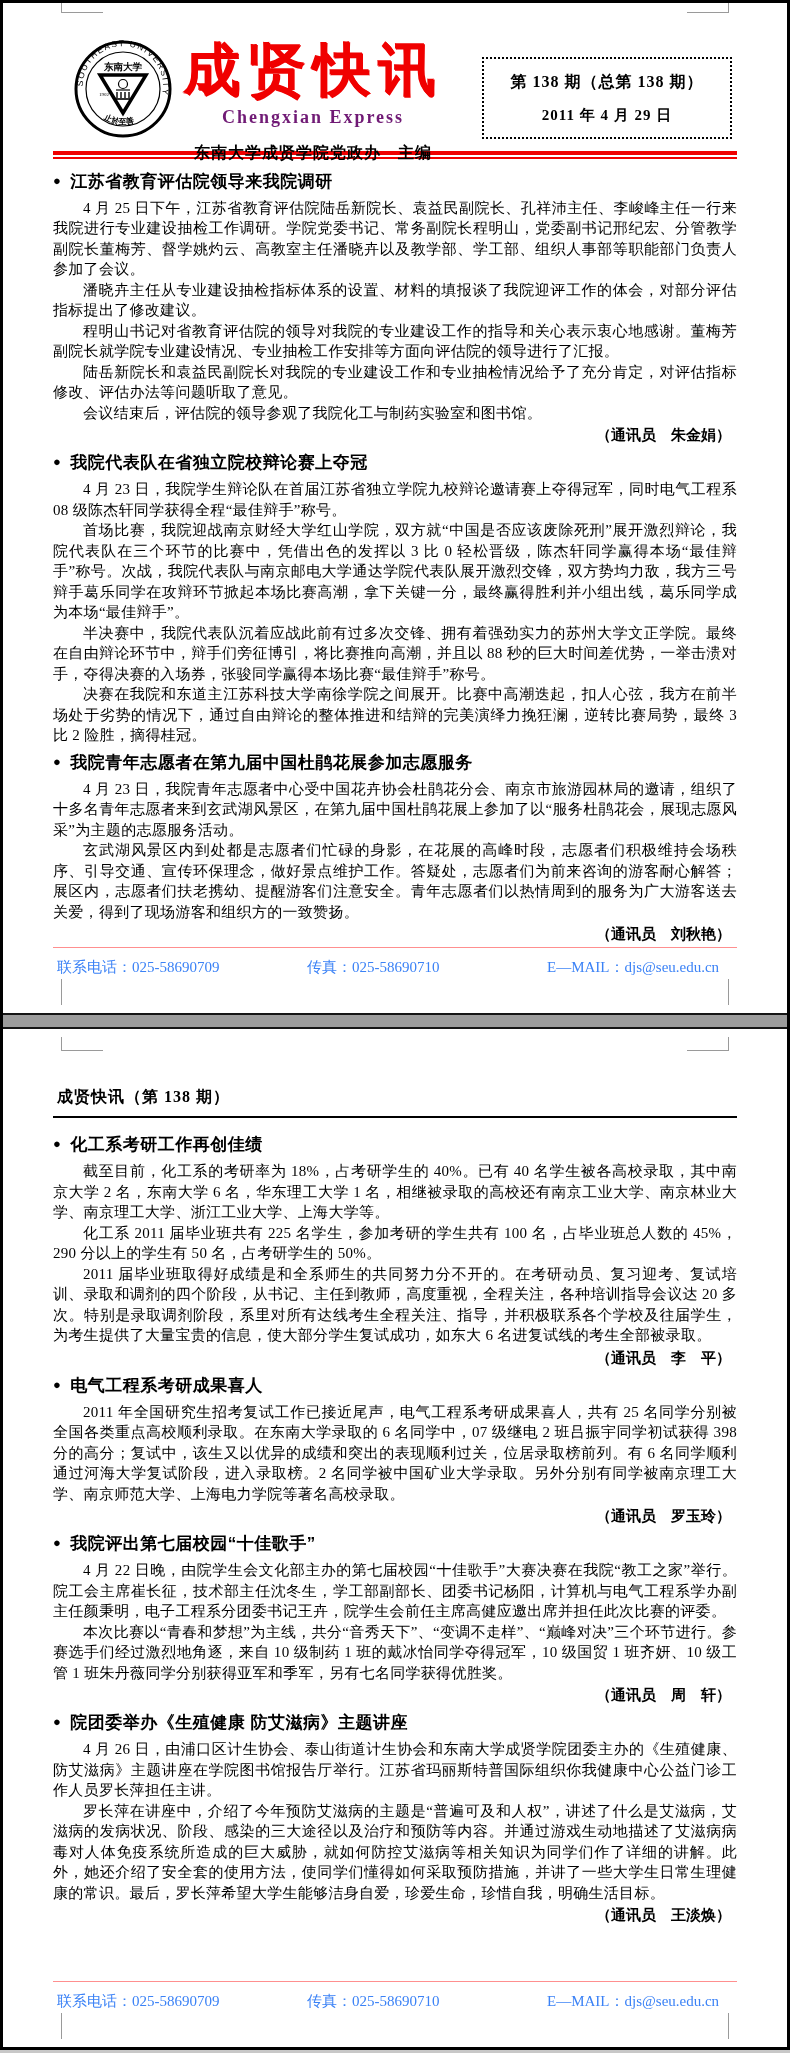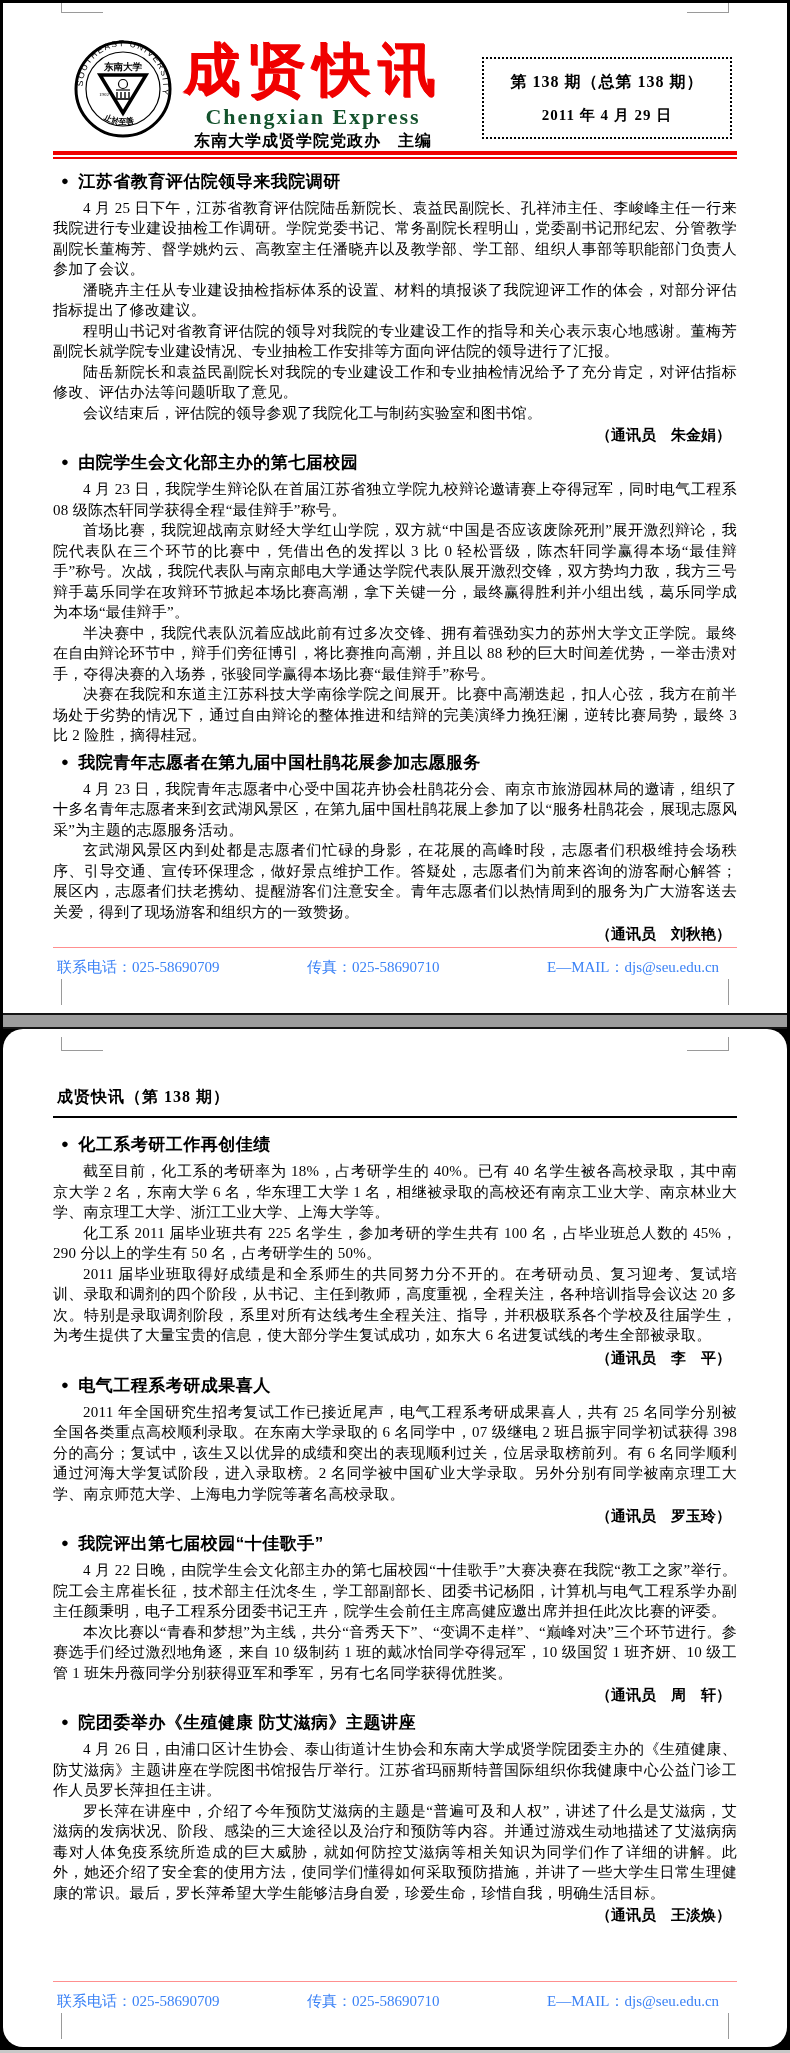--- a/index.html
+++ b/index.html
@@ -6,60 +6,60 @@
   html,body { background:#c8c8c8; }
   .viewer {
     width:790px; margin:0 auto; background:#000; padding:3px;
     font-family:"Liberation Serif","DejaVu Serif",serif;
   }
   .page {
     position:relative; background:#fff; width:784px; overflow:hidden;
     display:flex; flex-direction:column;
   }
   .page-1 { height:1010px; padding:26px 50px 10px 50px; }
-  .page-2 { height:1018px; padding:58px 50px 10px 50px;border-radius:20px; }
+  .page-2 { height:1018px; padding:58px 50px 10px 50px; }
   .page-sep { height:16px; background:#9c9c9c; border-top:2px solid #151515; border-bottom:2px solid #151515; }
 
   
   .mark { position:absolute; width:42px; height:14px; pointer-events:none; }
   .mark.tl { left:58px; border-left:1px solid #9a9a9a; border-bottom:1px solid #9a9a9a; border-bottom-left-radius:1px; }
   .mark.tr { right:58px; border-right:1px solid #9a9a9a; border-bottom:1px solid #9a9a9a; }
   .page-1 .mark { top:0; height:10px; }
   .page-2 .mark { top:8px; }
   .tick { position:absolute; bottom:8px; width:1px; height:26px; background:#9a9a9a; }
   .tick.bl { left:58px; } .tick.br { right:58px; }
 
   
   .masthead { position:relative; height:158px; }
   .logo { position:absolute; left:20px; top:10px; }
   .title-block { position:absolute; left:130px; top:8px; width:260px; text-align:center; }
   .title-cn {
     color:#f00000; font-size:57px; font-weight:bold; letter-spacing:8px;
     font-family:Liberation Serif, serif; line-height:66px; white-space:nowrap;
     text-shadow:1px 1px 0 #f00000;
   }
-  .title-en { color:#14532d; font-size:22px; font-weight:bold; letter-spacing:2px; line-height:28px; }
-  .editor-line { color:#000; font-size:16px; font-weight:bold; letter-spacing:1px;
+  .title-en { color:#701a75; font-size:18px; font-weight:bold; letter-spacing:2px; line-height:28px; }
+  .editor-line { color:#000; font-size:16px; font-weight:bold; margin-top:12px; letter-spacing:1px;
     font-family:Liberation Mono, monospace; }
   .issue-box {
     position:absolute; right:5px; top:28px; width:250px; height:82px;
     border:2.5px dotted #000; text-align:center; padding-top:13px;
   }
   .issue-no { font-size:16px; font-weight:bold; letter-spacing:1px; }
   .issue-date { font-size:15px; font-weight:bold; margin-top:13px; letter-spacing:1px; }
 
   .red-rule { border-top:4px solid #f00000; border-bottom:2px solid #f00000; height:8px; margin-bottom:6px; }
 
   
   .running-head { font-size:16px; font-weight:bold; letter-spacing:1px; padding-left:4px; }
   .black-rule { border-top:2.5px solid #000; margin:8px 0 10px 0; }
 
   
   .article-title {
-    font-size:17px; font-weight:bold; line-height:24px; margin:5px 0 3px 8px;
+    font-size:17px; font-weight:bold; line-height:24px; margin:5px 0 3px 0;
     font-family:"Liberation Sans","DejaVu Sans",sans-serif; letter-spacing:0.5px;
   }
   .bullet { font-size:13px; margin-right:9px; position:relative; top:-2px; }
   .para {
     font-size:15px; line-height:20.5px; text-indent:2em; text-align:justify;
     letter-spacing:0.3px;
   }
   .byline { font-size:15px; font-weight:bold; text-align:right; line-height:22px; padding-right:6px; margin:1px 0 2px 0; }
   .page-note { text-align:center; font-size:15px; font-weight:bold; line-height:24px; margin-top:4px; letter-spacing:2px; }
 
@@ -128,21 +128,21 @@
         <p class="para">4 月 25 日下午，江苏省教育评估院陆岳新院长、袁益民副院长、孔祥沛主任、李峻峰主任一行来我院进行专业建设抽检工作调研。学院党委书记、常务副院长程明山，党委副书记邢纪宏、分管教学副院长董梅芳、督学姚灼云、高教室主任潘晓卉以及教学部、学工部、组织人事部等职能部门负责人参加了会议。</p>
         <p class="para">潘晓卉主任从专业建设抽检指标体系的设置、材料的填报谈了我院迎评工作的体会，对部分评估指标提出了修改建议。</p>
         <p class="para">程明山书记对省教育评估院的领导对我院的专业建设工作的指导和关心表示衷心地感谢。董梅芳副院长就学院专业建设情况、专业抽检工作安排等方面向评估院的领导进行了汇报。</p>
         <p class="para">陆岳新院长和袁益民副院长对我院的专业建设工作和专业抽检情况给予了充分肯定，对评估指标修改、评估办法等问题听取了意见。</p>
         <p class="para">会议结束后，评估院的领导参观了我院化工与制药实验室和图书馆。</p>
         <p class="byline">（通讯员　朱金娟）</p>
       </section>
 
       <section class="article">
         <h2 class="article-title">
-          <span class="bullet">●</span><span>由院学生会文化部主办的第七届校园</span>
+          <span class="bullet">●</span><span>我院代表队在省独立院校辩论赛上夺冠</span>
         </h2>
         <p class="para">4 月 23 日，我院学生辩论队在首届江苏省独立学院九校辩论邀请赛上夺得冠军，同时电气工程系 08 级陈杰轩同学获得全程“最佳辩手”称号。</p>
         <p class="para">首场比赛，我院迎战南京财经大学红山学院，双方就“中国是否应该废除死刑”展开激烈辩论，我院代表队在三个环节的比赛中，凭借出色的发挥以 3 比 0 轻松晋级，陈杰轩同学赢得本场“最佳辩手”称号。次战，我院代表队与南京邮电大学通达学院代表队展开激烈交锋，双方势均力敌，我方三号辩手葛乐同学在攻辩环节掀起本场比赛高潮，拿下关键一分，最终赢得胜利并小组出线，葛乐同学成为本场“最佳辩手”。</p>
         <p class="para">半决赛中，我院代表队沉着应战此前有过多次交锋、拥有着强劲实力的苏州大学文正学院。最终在自由辩论环节中，辩手们旁征博引，将比赛推向高潮，并且以 88 秒的巨大时间差优势，一举击溃对手，夺得决赛的入场券，张骏同学赢得本场比赛“最佳辩手”称号。</p>
         <p class="para">决赛在我院和东道主江苏科技大学南徐学院之间展开。比赛中高潮迭起，扣人心弦，我方在前半场处于劣势的情况下，通过自由辩论的整体推进和结辩的完美演绎力挽狂澜，逆转比赛局势，最终 3 比 2 险胜，摘得桂冠。</p>
       </section>
 
       <section class="article">
         <h2 class="article-title">
           <span class="bullet">●</span><span>我院青年志愿者在第九届中国杜鹃花展参加志愿服务</span>

